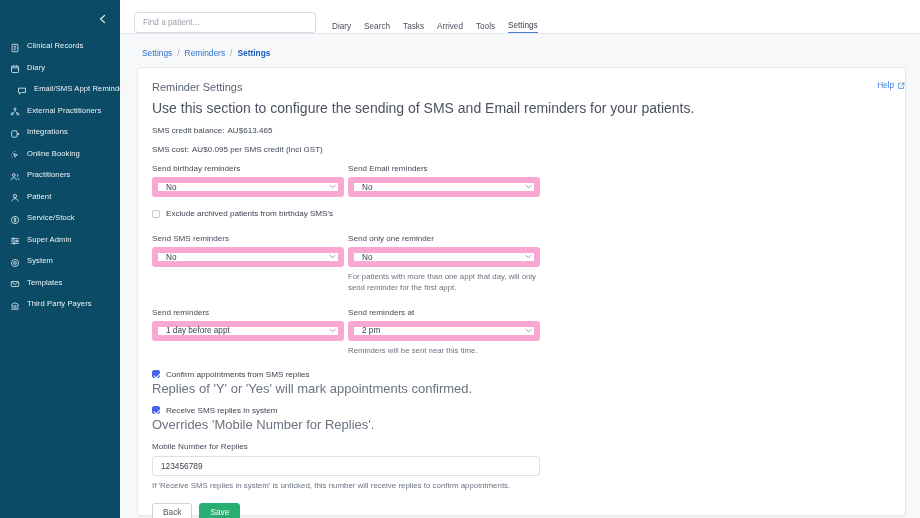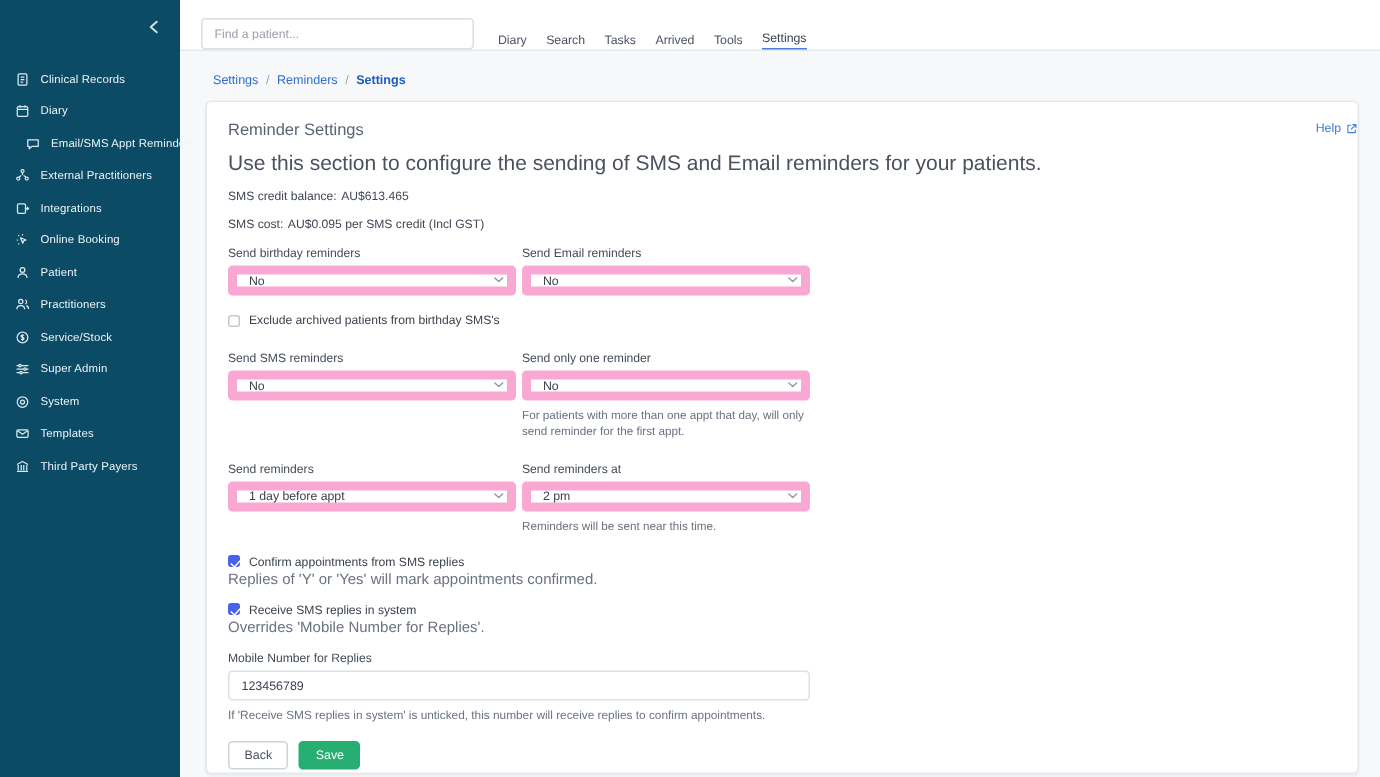--- a/index.html
+++ b/index.html
@@ -36,21 +36,20 @@
     padding-right: 11px;
   }
   .collapse-chevron {
     width: 12px; height: 12px;
     display: block;
     opacity: .95;
   }
   .nav-list { margin-top: 8px; }
   .nav-item {
     display: flex;
-    align-items: center;
     gap: 7px;
     height: 21.5px;
     padding: 0 6px 0 9px;
     color: #eef4f7;
     font-size: 7.6px;
     line-height: 1;
     letter-spacing: .1px;
     white-space: nowrap;
     cursor: pointer;
   }
@@ -245,21 +244,21 @@
     border: solid #fff;
     border-width: 0 1.3px 1.3px 0;
     transform: rotate(42deg);
   }
   .check-label {
     font-size: 8.1px;
     color: #3b424f;
     cursor: pointer;
   }
   .sub-note {
-    font-size: 10px;
+    font-size: 13px;
     color: #6b7280;
     margin: 0 0 10px 0;
   }
 
   
   .text-field-label {
     font-size: 8.1px;
     color: #434b58;
     display: block;
     margin-bottom: 4px;
@@ -384,36 +383,36 @@
             <path d="M4.4 4.2l4.4 1.8-1.9.7-.7 1.9z"></path>
               <path d="M2.6 2.2l.7.7M6 1.4v.9M1.4 6h.9M2.6 9.4l.7-.7"></path>
           </svg>
         </span>
         <span class="nav-label">Online Booking</span>
       </div>
 
       <div class="nav-item">
         <span class="nav-icon">
           <svg viewBox="0 0 12 12" fill="none" stroke="#dce9f0" stroke-width="1" stroke-linejoin="round">
-            <circle cx="6" cy="3.6" r="1.9"></circle>
-              <path d="M2.4 10c0-2 1.6-3.3 3.6-3.3S9.6 8 9.6 10"></path>
-          </svg>
-        </span>
-        <span class="nav-label">Patient</span>
-      </div>
-
-      <div class="nav-item">
-        <span class="nav-icon">
-          <svg viewBox="0 0 12 12" fill="none" stroke="#dce9f0" stroke-width="1" stroke-linejoin="round">
             <circle cx="4.6" cy="3.6" r="1.7"></circle>
               <path d="M1.5 9.8c0-1.8 1.4-3 3.1-3s3.1 1.2 3.1 3"></path>
             <path d="M8.2 2.4a1.7 1.7 0 010 3.2M9 6.9c1.1.3 1.8 1.3 1.8 2.6"></path>
           </svg>
         </span>
         <span class="nav-label">Practitioners</span>
+      </div>
+
+      <div class="nav-item">
+        <span class="nav-icon">
+          <svg viewBox="0 0 12 12" fill="none" stroke="#dce9f0" stroke-width="1" stroke-linejoin="round">
+            <circle cx="6" cy="3.6" r="1.9"></circle>
+              <path d="M2.4 10c0-2 1.6-3.3 3.6-3.3S9.6 8 9.6 10"></path>
+          </svg>
+        </span>
+        <span class="nav-label">Patient</span>
       </div>
 
       <div class="nav-item">
         <span class="nav-icon">
           <svg viewBox="0 0 12 12" fill="none" stroke="#dce9f0" stroke-width="1" stroke-linejoin="round">
             <circle cx="6" cy="6" r="4.3"></circle>
               <path d="M7.2 4.4c-.3-.5-2.4-.7-2.4.5s2.4.7 2.4 1.9c0 1.2-2.1 1-2.4.5M6 3.3v5.4"></path>
           </svg>
         </span>
         <span class="nav-label">Service/Stock</span>

